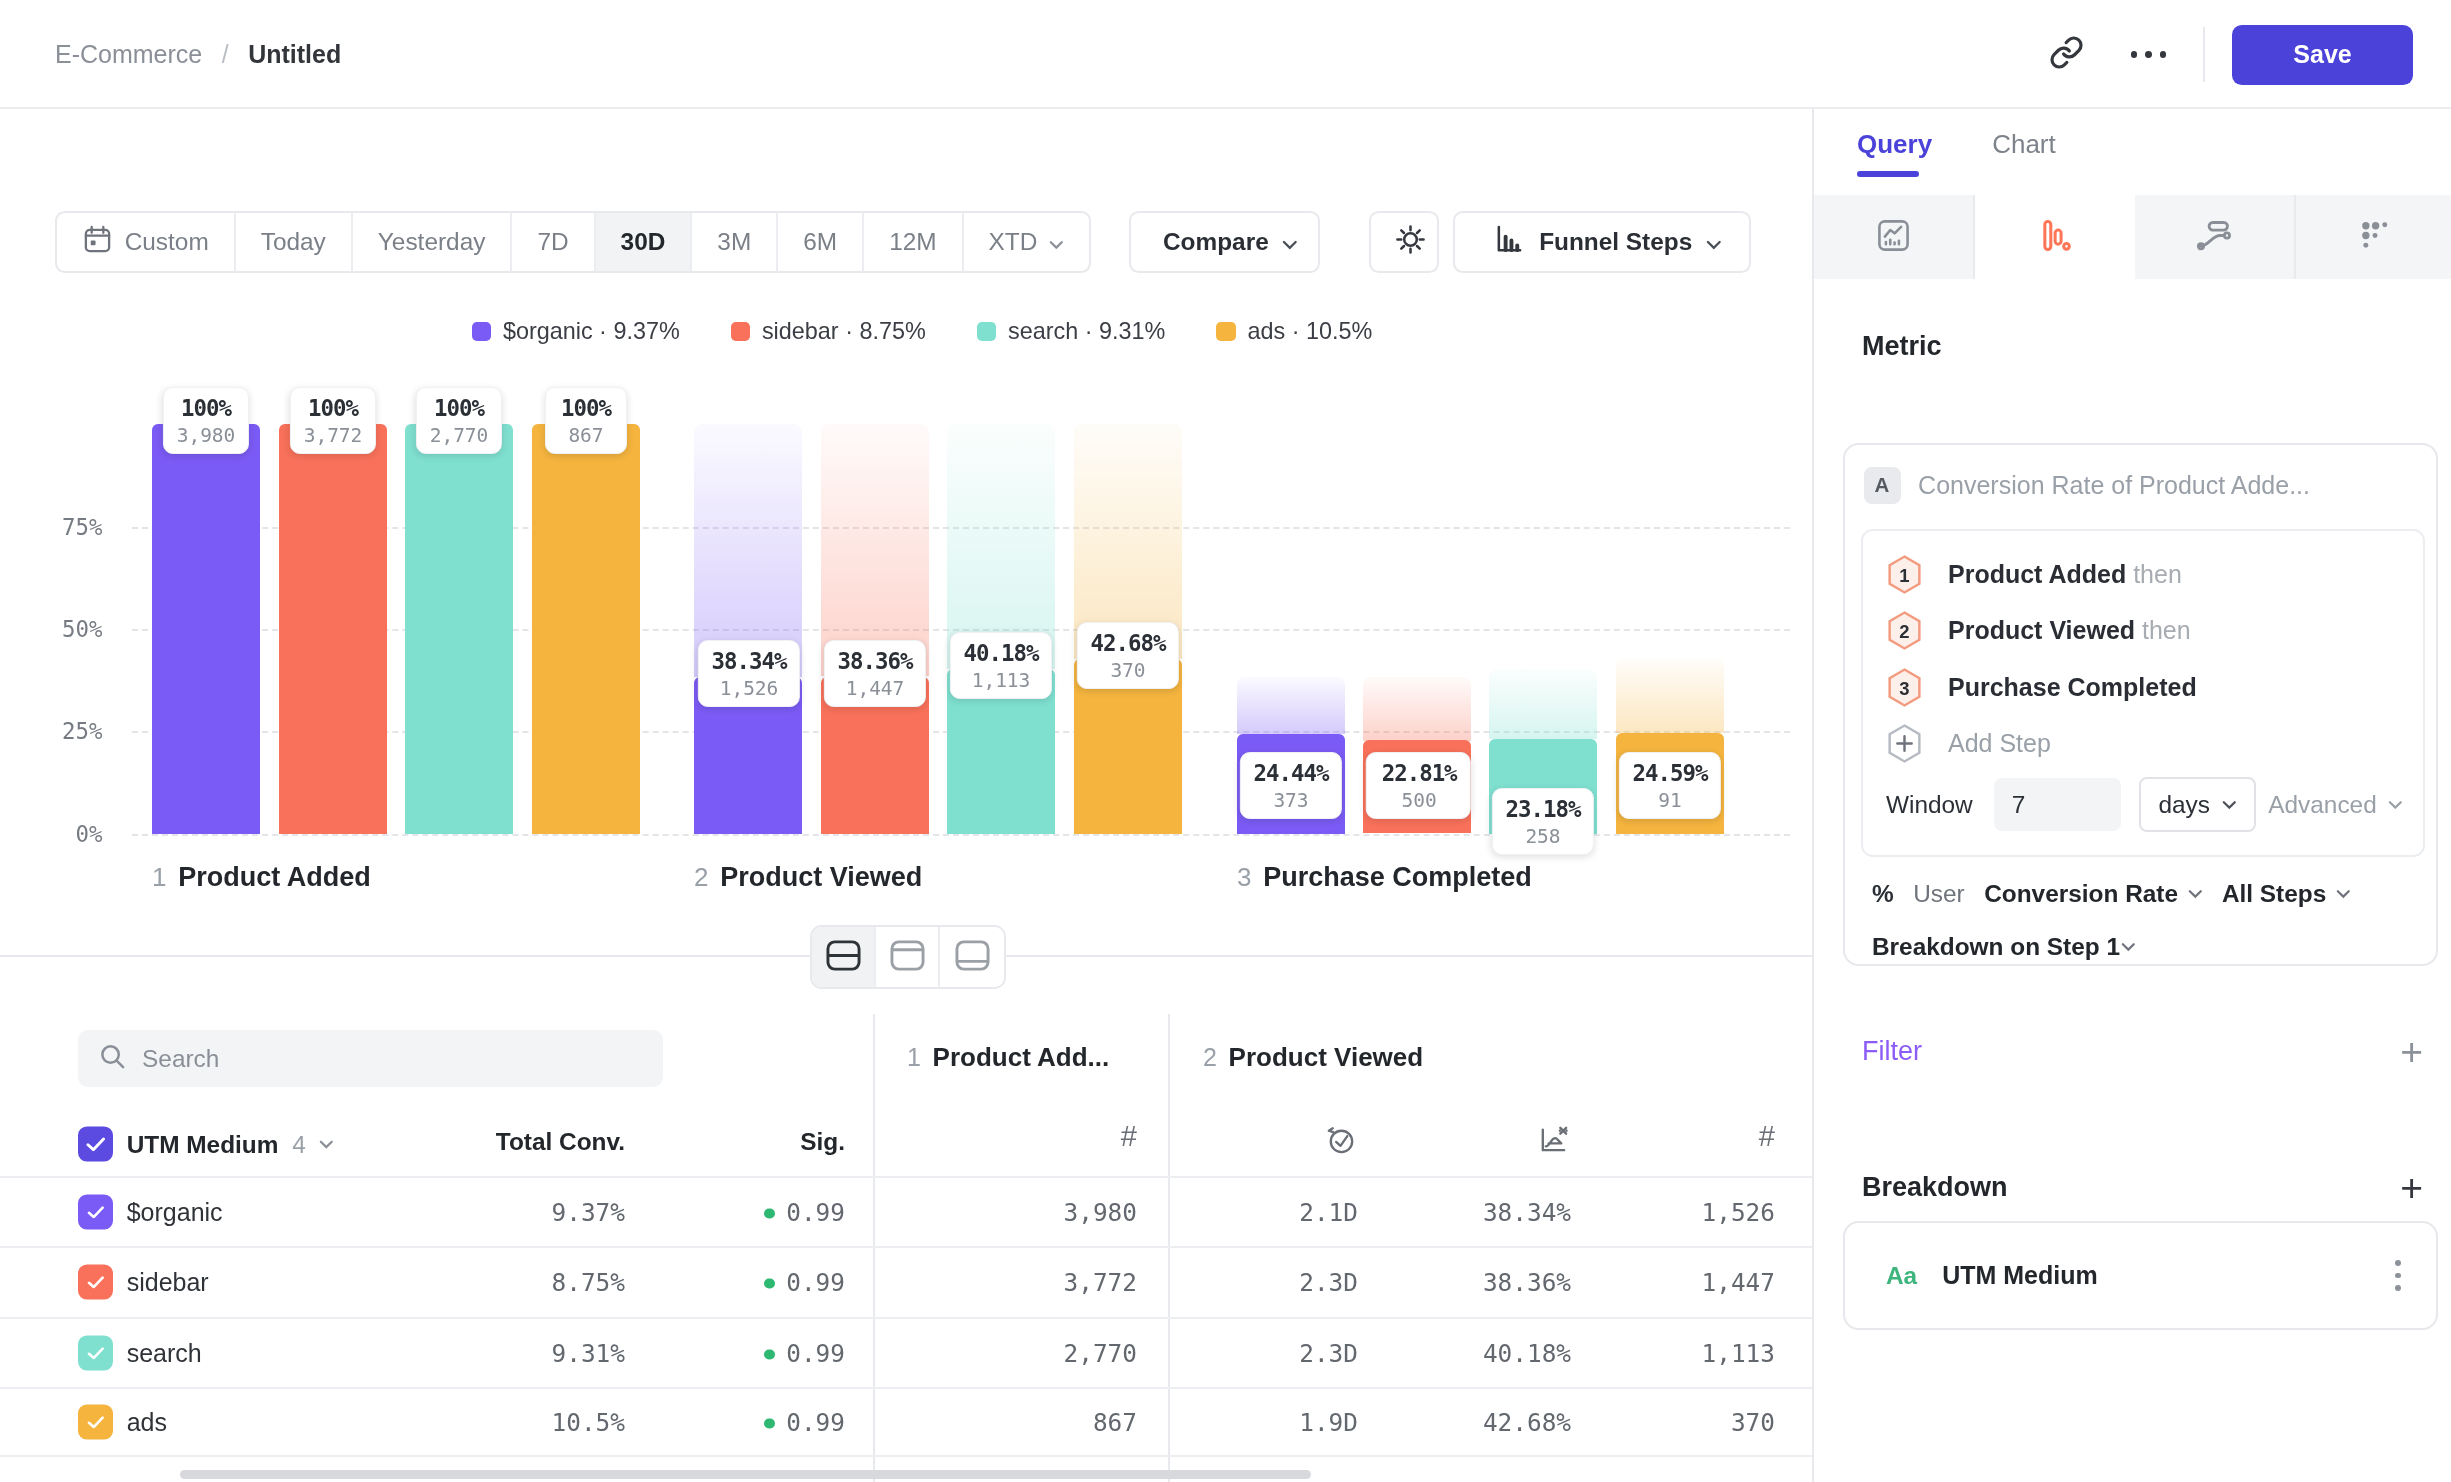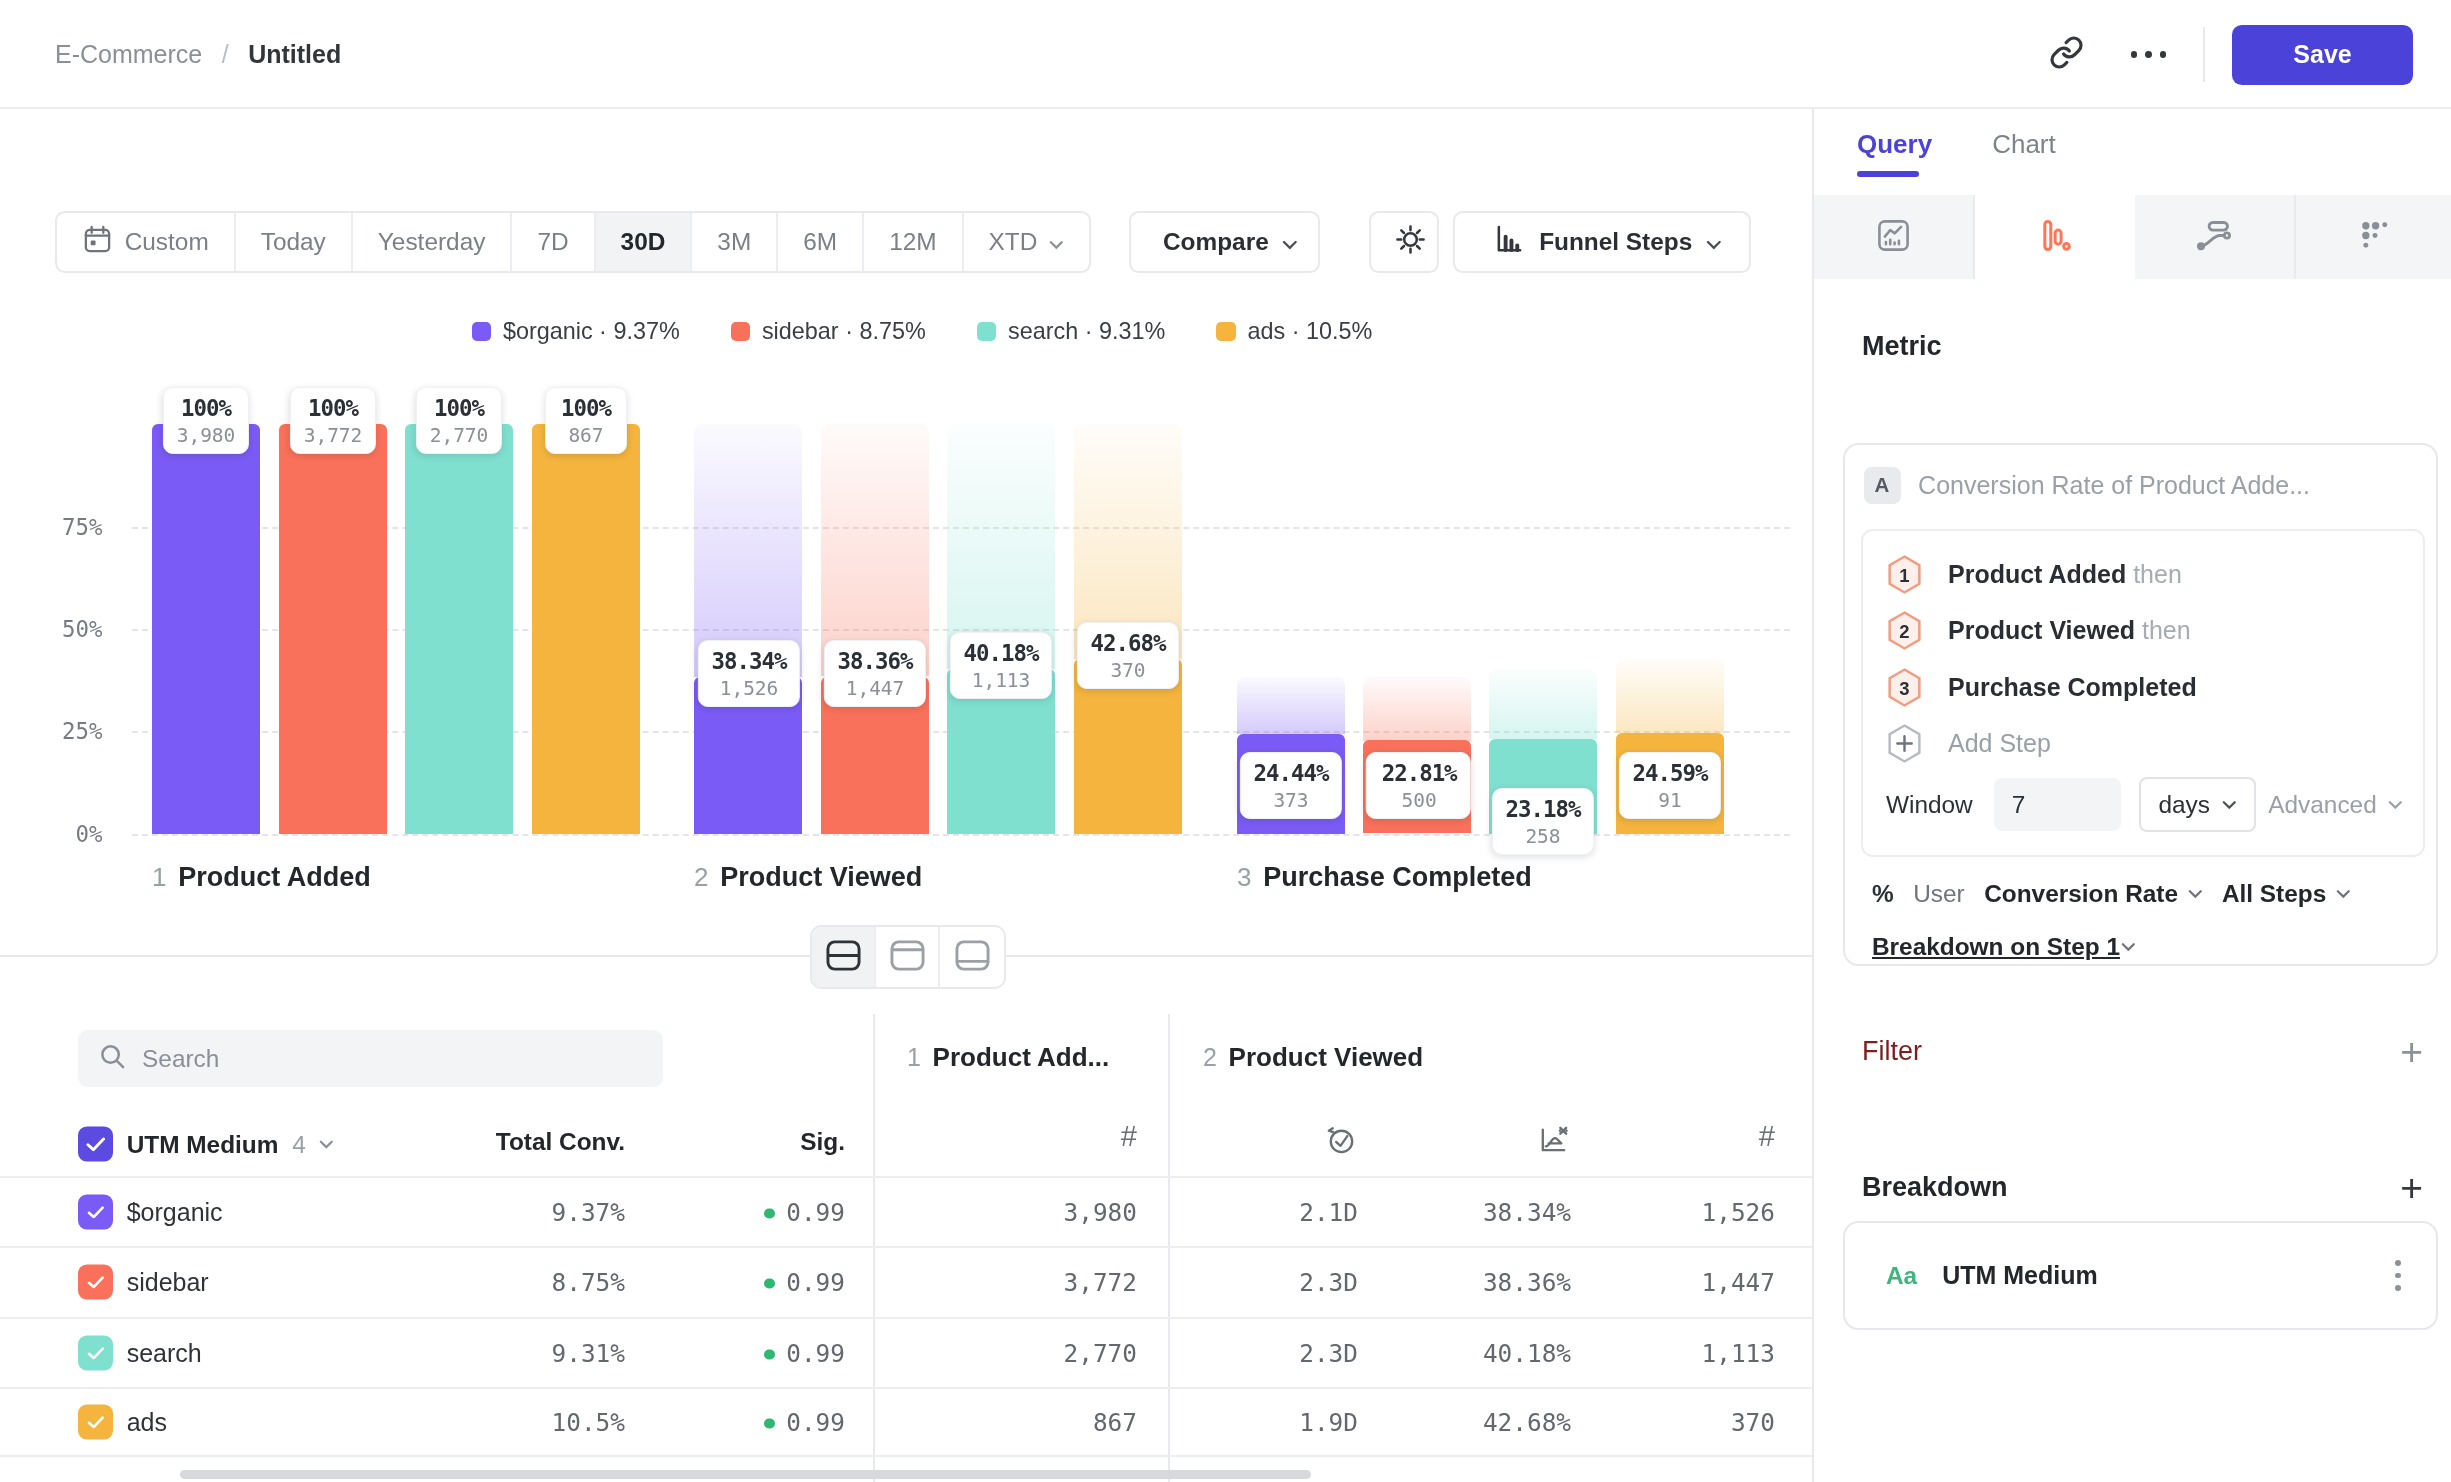--- a/index.html
+++ b/index.html
@@ -100,23 +100,23 @@
   .step-row .t .then { font-weight:400; color:#a7abb2; }
   .window-row { position:absolute; left:23.4px; top:246px; width:517px; display:flex; align-items:center; }
   .window-label { font-size:24.4px; color:#2b2f36; }
   .window-input { margin-left:21.5px; width:127px; height:53px; background:#f3f4f6; border:none; border-radius:7.8px; font-size:24.4px; font-family:inherit; color:#2b2f36; padding:0 17.6px; outline:none; }
   .days-select { margin-left:17.6px; height:55px; border:2px solid #e0e2e6; border-radius:7.8px; background:#fff; display:flex; align-items:center; gap:11.7px; padding:0 17.6px; font-size:24.4px; color:#2b2f36; cursor:pointer; }
   .advanced { margin-left:auto; display:flex; align-items:center; gap:11.7px; font-size:24.4px; color:#9aa0a8; cursor:pointer; }
   .measure-row { position:absolute; left:27px; top:435px; display:flex; align-items:center; gap:19.5px; font-size:24.4px; }
   .measure-row .pct { font-weight:700; color:#2b2f36; }
   .measure-row .user { color:#6f747c; }
   .measure-row .drop { display:flex; align-items:center; gap:9.8px; color:#23272c; font-weight:600; cursor:pointer; }
-  .breakdown-on { position:absolute; left:27px; top:488px; display:flex; align-items:center; gap:1px; font-size:24.4px; font-weight:600; color:#23272c; cursor:pointer;text-decoration:underline; }
+  .breakdown-on { position:absolute; left:27px; top:488px; display:flex; align-items:center; gap:1px; font-size:24.4px; font-weight:600; color:#23272c; cursor:pointer; }
   .section-row { position:absolute; left:48px; width:561px; display:flex; align-items:center; justify-content:space-between; }
-  .section-label-muted { font-size:27px; color:#7f1d1d; }
+  .section-label-muted { font-size:27px; color:#8b5cf6; }
   .section-label-dark { font-size:27px; font-weight:700; color:#23272c; }
   .plus { font-size:39px; font-weight:300; color:#8d929a; line-height:1; cursor:pointer; }
   .plus.dark { color:#34383e; }
   .breakdown-card { position:absolute; left:29px; top:1112px; width:595px; height:109px; border:2px solid #e7e8ec; border-radius:15.6px; background:#fff; display:flex; align-items:center; }
   .aa { margin-left:41px; font-size:24.4px; font-weight:700; color:#3eb57c; }
   .bd-name { margin-left:25px; font-size:25px; font-weight:700; color:#23272c; }
   .kebab { margin-left:auto; margin-right:35px; display:flex; flex-direction:column; gap:6.8px; cursor:pointer; }
   .kebab i { width:5.9px; height:5.9px; border-radius:50%; background:#8d929a; }
 </style>
 </head>

